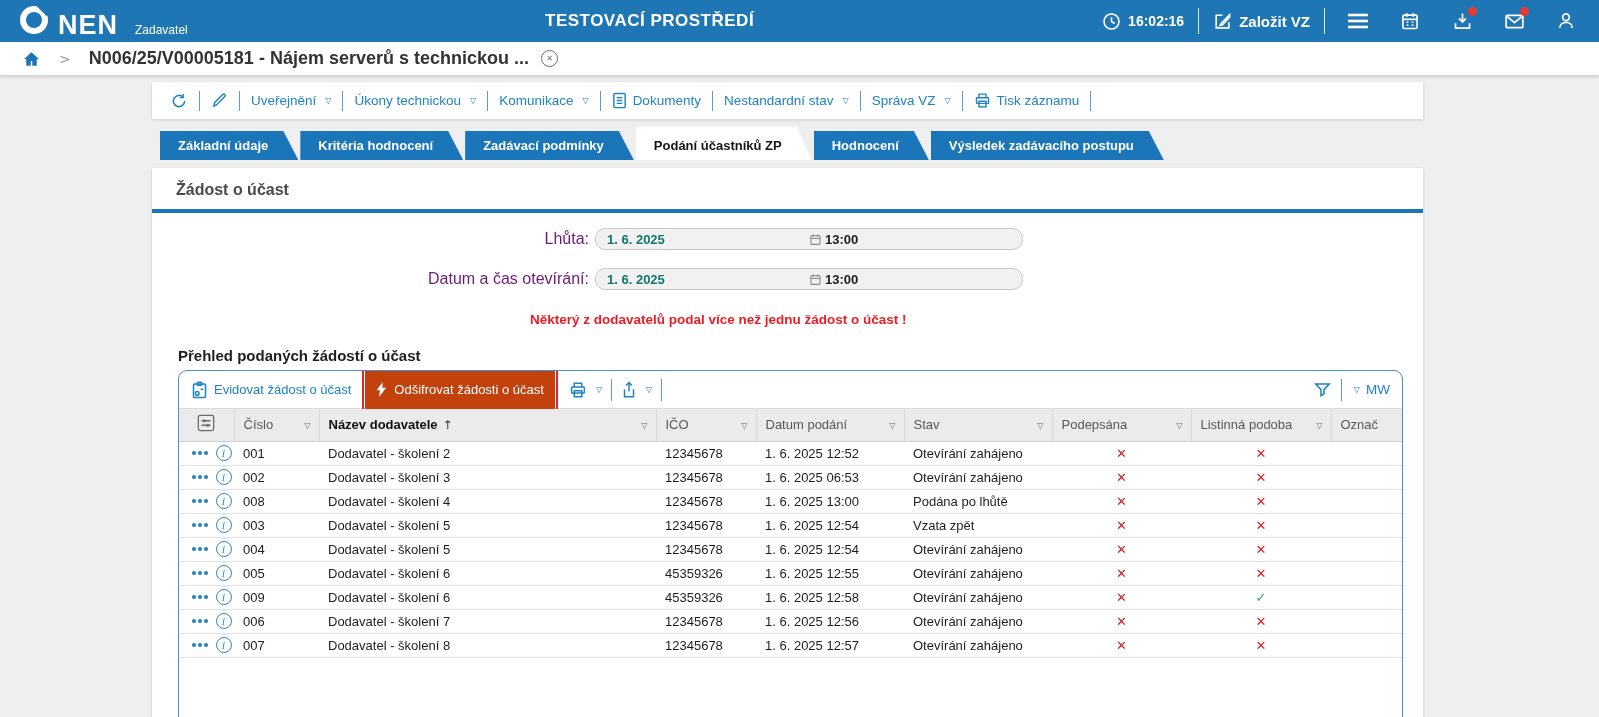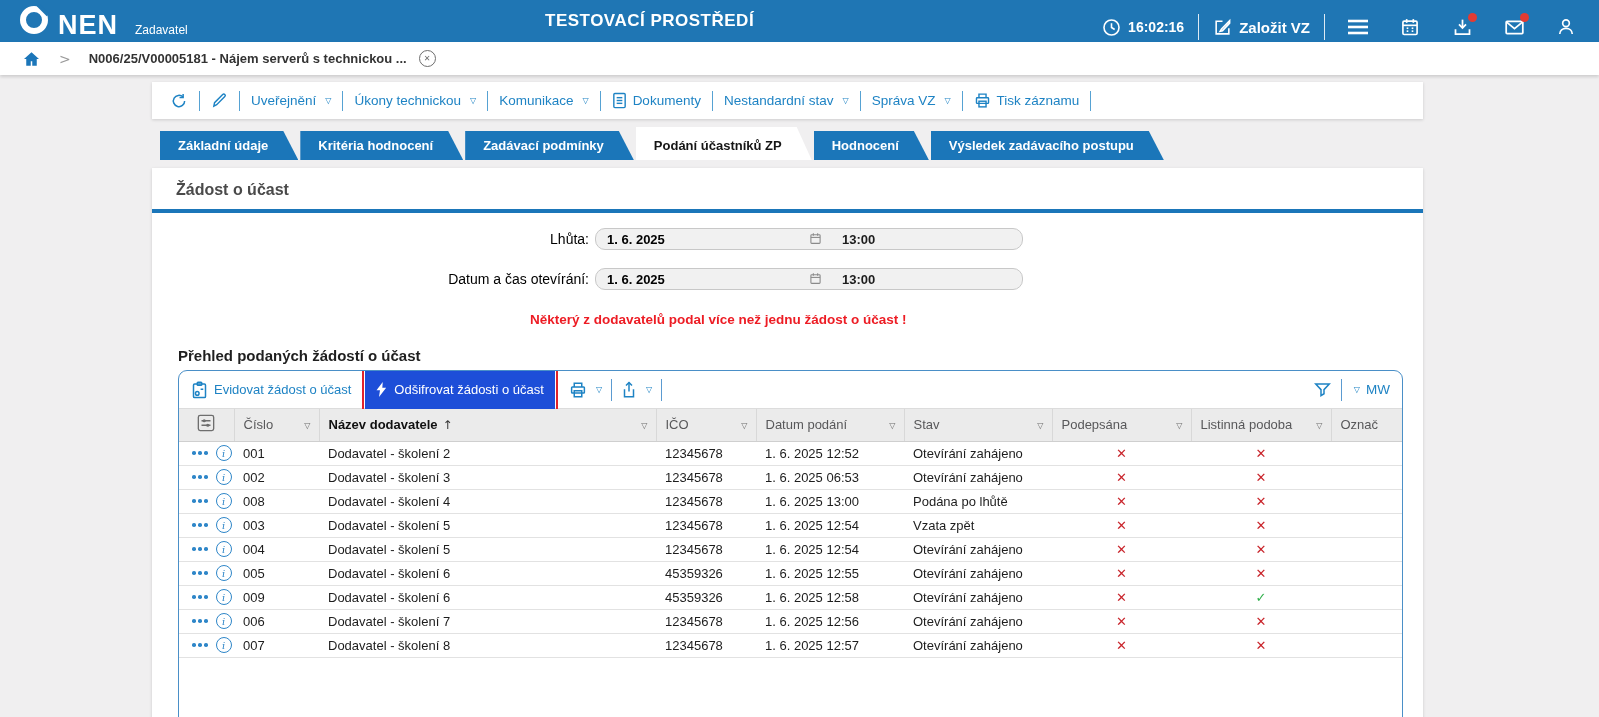--- a/index.html
+++ b/index.html
@@ -12,34 +12,34 @@
   .glyph { font-family:"DejaVu Sans", sans-serif; }
 
   
   .topbar { position:absolute; left:0; top:0; width:1599px; height:42px;
     background:#1f76b4; display:flex; align-items:center; color:#fff;text-align:center; }
   .brandwrap { display:flex; align-items:flex-end; margin-left:18px; cursor:pointer; }
   .brand-logo { margin-right:8px; margin-bottom:2px; }
   .brand-name { font-size:27px; font-weight:bold; letter-spacing:1px; line-height:26px; }
   .brand-sub { font-size:12px; margin-left:17px; margin-bottom:1px; }
   .env-title { position:absolute; left:545px; top:11px; font-size:17px; font-weight:bold; letter-spacing:.5px; }
-  .top-right { position:absolute; right:14px; top:6px; height:42px; display:flex; align-items:center; gap:14px; }
+  .top-right { position:absolute; right:14px; top:0; height:42px; display:flex; align-items:center; gap:14px; }
   .top-item { display:flex; align-items:center; gap:7px; cursor:pointer; }
   .top-time { font-size:14px; font-weight:bold; }
   .top-create { font-size:15px; font-weight:bold; }
   .vdiv { width:1px; height:26px; background:rgba(255,255,255,.85); }
   .icon-btn { position:relative; width:30px; height:30px; display:flex; align-items:center; justify-content:center; cursor:pointer; margin:0 4px; }
   .badge { position:absolute; top:1px; right:0px; width:9px; height:9px; border-radius:50%; background:#e23b33; }
 
   
   .breadcrumb { position:absolute; left:0; top:42px; width:1599px; height:33px; background:#fff;
     display:flex; align-items:center; box-shadow:0 2px 3px rgba(0,0,0,.14); z-index:5; }
   .bc-home { margin-left:22px; display:flex; align-items:center; cursor:pointer; }
   .bc-chevron { color:#9a9a9a; font-size:14px; margin:0 18px; }
-  .bc-item { font-size:13px; font-weight:bold; color:#333; cursor:pointer; }
+  .bc-item { font-size:18px; font-weight:bold; color:#333; cursor:pointer; }
   .bc-close { width:17px; height:17px; border:1px solid #6e6e6e; border-radius:50%; color:#6e6e6e;
     font-size:8px; display:flex; align-items:center; justify-content:center; margin-left:12px; cursor:pointer; }
 
   
   .band-toolbar { position:absolute; left:152px; top:82px; width:1271px; height:37px; background:#fff;
     box-shadow:0 1px 3px rgba(0,0,0,.15); display:flex; align-items:center; padding-left:18px; gap:11px;
     color:#1e83c4; font-size:13.5px; }
   .tb-item { display:flex; align-items:center; gap:6px; cursor:pointer; white-space:nowrap; }
   .tb-sep { width:1px; height:20px; background:#1e83c4; opacity:.75; }
   .caret { font-size:8px; margin-left:3px; }
@@ -51,38 +51,38 @@
     clip-path:polygon(0 0, calc(100% - 15px) 0, 100% 100%, 0 100%); }
   .tab.active { background:#fff; color:#151515; height:33px; margin-top:-4px; padding-top:3px; }
 
   
   .content { position:absolute; left:152px; top:168px; width:1271px; height:557px; background:#fff;
     box-shadow:0 1px 3px rgba(0,0,0,.15); }
   .sec-title { position:absolute; left:24px; top:13px; font-size:16px; font-weight:bold; color:#4a4a4a; }
   .title-rule { position:absolute; left:0; top:41px; width:100%; height:4px; background:#1b76b9; }
 
   .form-row { position:absolute; left:0; display:flex; align-items:center; height:22px; }
-  .form-row .flabel { width:443px; text-align:right; font-size:14px; color:#000000; padding-right:6px; }
+  .form-row .flabel { width:443px; text-align:right; font-size:16px; color:#701a75; padding-right:6px; }
   .ffield { width:428px; height:22px; background:#f1f1f1; border:1px solid #c8c8c8; border-radius:10px;
     display:flex; align-items:center; cursor:pointer; }
-  .fdate { width:50%; padding-left:11px; font-size:13px; font-weight:bold; color:#000000; }
-  .ftimewrap { width:50%; display:flex; align-items:flex-start; gap:20px; }
+  .fdate { width:50%; padding-left:11px; font-size:13px; font-weight:bold; color:#0f766e; }
+  .ftimewrap { width:50%; display:flex; align-items:center; gap:3px; }
   .ftime { font-size:13px; font-weight:bold; color:#1d1d1d; }
   .warning { position:absolute; left:378px; top:144px; font-size:13.5px; font-weight:bold; color:#ed1c24; }
 
   .grid-title { position:absolute; left:26px; top:179px; font-size:15px; font-weight:bold; color:#1f1f1f; }
 
   
   .grid-panel { position:absolute; left:26px; top:202px; width:1225px; height:372px;
     border:1px solid #4a8fc7; border-radius:9px; background:#fff; display:flex; flex-direction:column; overflow:hidden; }
   .grid-toolbar { height:38px; display:flex; align-items:center; padding:0 12px; gap:9px; flex:0 0 auto;
     color:#1e83c4; font-size:13px; border-bottom:1px solid #dcdcdc; }
   .gt-link { display:flex; align-items:center; gap:6px; cursor:pointer; white-space:nowrap; }
   .hl-frame { border:2px solid #e0242b; padding:1px; margin:0 2px; }
-  .btn-green { display:flex; align-items:center; gap:7px; background:#1d4ed8; color:#fff; font-size:13px;
+  .btn-green { display:flex; align-items:center; gap:7px; background:#c2410c; color:#fff; font-size:13px;
     padding:20px 11px; border:none; border-radius:3px; cursor:pointer; font-family:inherit; }
   .gt-sep { width:1px; height:22px; background:#5b9bd1; }
   .gt-spacer { flex:1; }
   .mw { font-size:13.5px; display:flex; align-items:center; gap:6px; cursor:pointer; }
 
   table.grid { width:100%; border-collapse:collapse; table-layout:fixed; flex:0 0 auto; }
   table.grid th { height:32px; background:#ebebeb; font-weight:normal; font-size:13px; color:#58585a;
     text-align:left; padding:0 22px 0 9px; border-left:1px solid #d8d8d8; border-bottom:1px solid #cfcfcf;
     position:relative; white-space:nowrap; overflow:hidden; cursor:pointer; }
   table.grid th:first-child { border-left:none; padding:0; text-align:center; }

